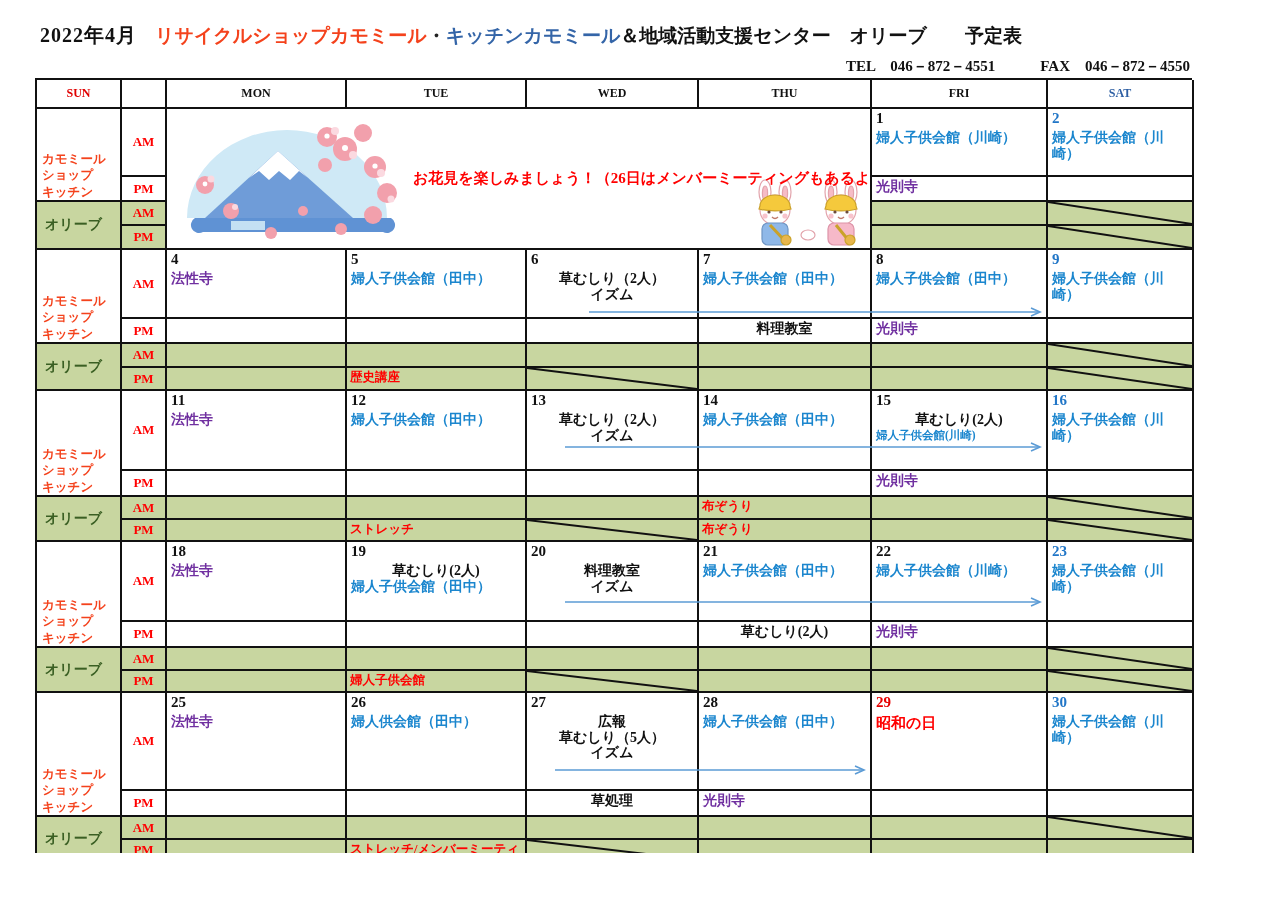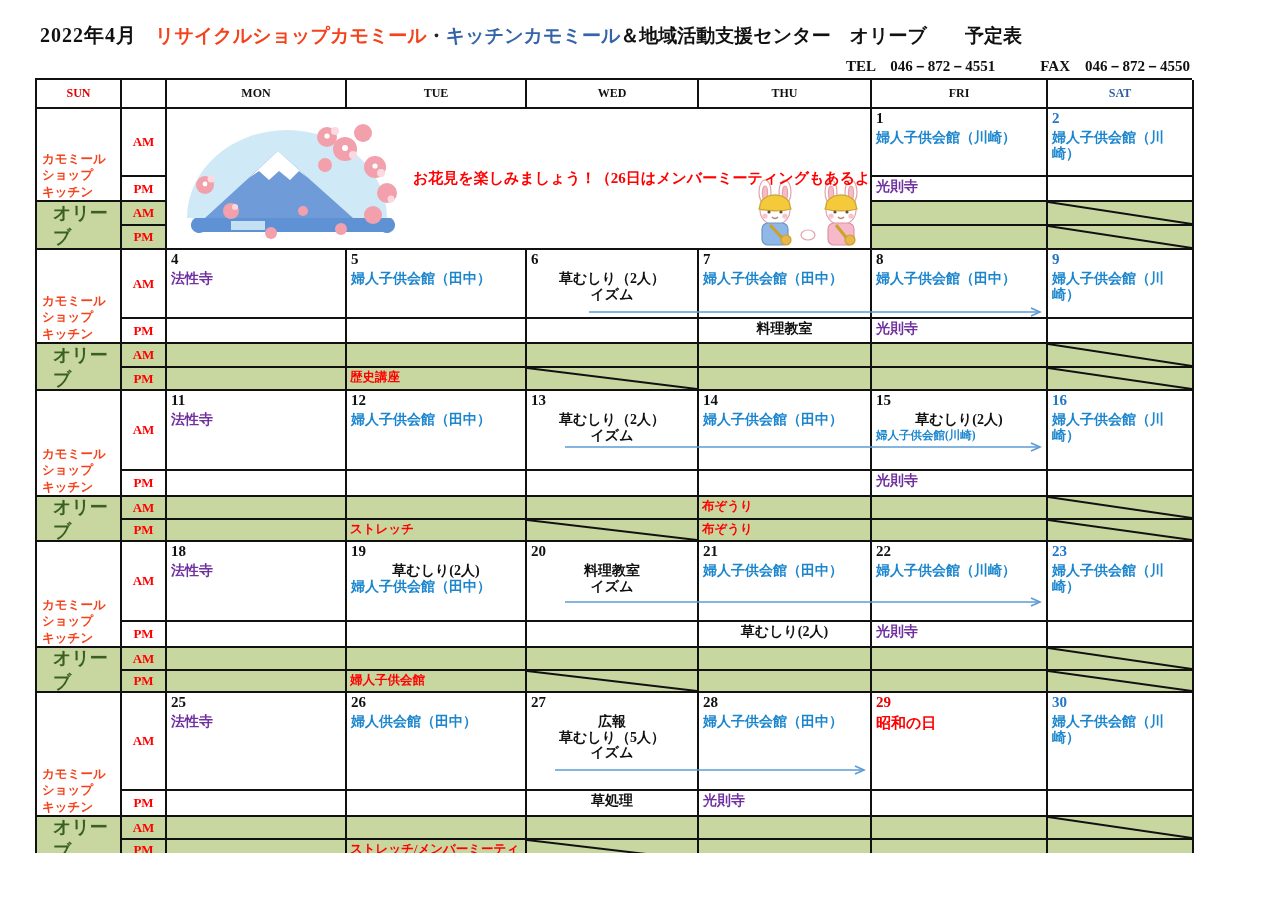--- a/index.html
+++ b/index.html
@@ -32,22 +32,22 @@
   }
   .cell { border-right:2px solid #111; border-bottom:2px solid #111; position:relative; overflow:hidden; background:#fff; }
   .green { background: var(--green-fill,#c8d6a0); }
 
   .hcell { display:flex; align-items:center; justify-content:center; font-weight:bold; font-size:12px; color:#111; }
   .hd-sun { color: var(--sun-header,#e00000); }
   .hd-sat { color: var(--sat-header,#2e5fa3); }
 
   .label-shop { color: var(--orange-red,#f4421c); font-size:12.5px; font-weight:bold; line-height:1.32;
                 display:flex; flex-direction:column; justify-content:flex-end; padding-left:5px; }
-  .label-olive { color: var(--dark-green,#3a5f23); font-weight:bold; font-size:18px;
-                 display:flex; align-items:center; padding-left:16px; }
+  .label-olive { color: var(--dark-green,#3a5f23); font-weight:bold; font-size:14px;
+                 display:flex; align-items:center; padding-left:8px; }
   .ampm { display:flex; align-items:center; justify-content:center; color:var(--red,#f00); font-weight:bold; font-size:13px; }
 
   .day-cell { padding:1px 4px; }
   .date { font-size:15px; font-weight:bold; line-height:17px; color:#111; }
   .d-blue { color: var(--blue-date,#2176c7); }
   .d-red  { color: var(--holiday-red,#e60000); }
   .items { margin-top:3px; }
   .item { font-size:14px; font-weight:bold; line-height:15.5px; color:#111; }
   .i-blue   { color: var(--blue-event,#1b86ce); }
   .i-purple { color: var(--purple,#7030a0); }

